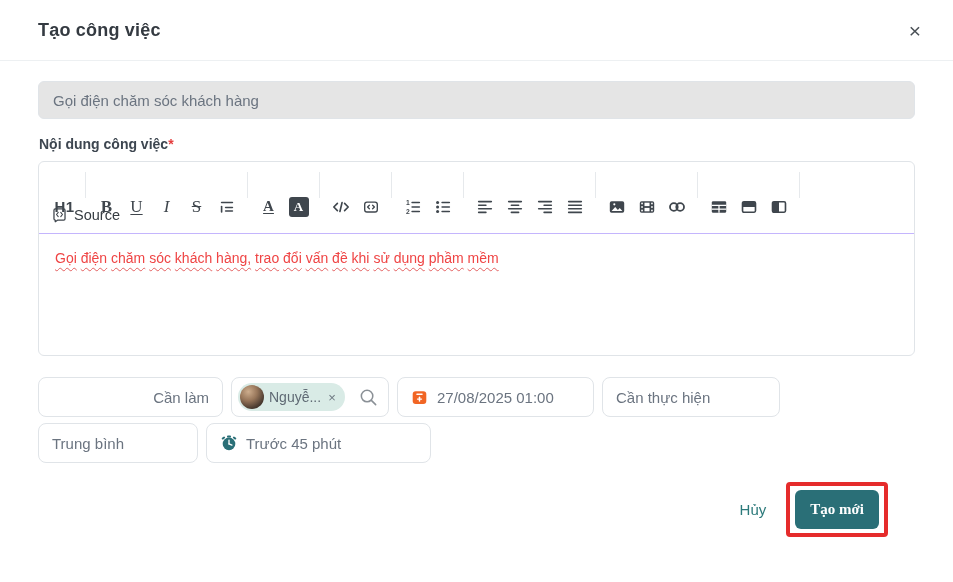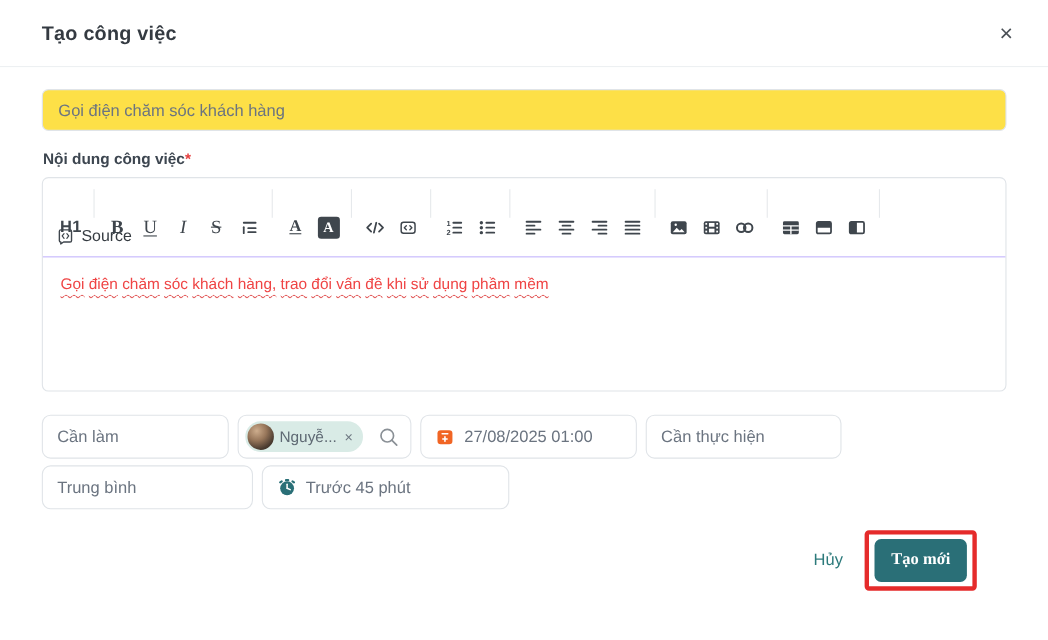--- a/index.html
+++ b/index.html
@@ -21,21 +21,21 @@
   .close-btn { font-size: 21px; color: #4a5056; line-height: 1; cursor: pointer; }
 
   
   .modal-body { padding: 20px 38px 0 38px; }
   .field-label { font-size: 14px; font-weight: 700; color: #3d4650; margin: 0 0 9px 1px; }
   .req { color: #e53e3e; font-weight: 700; }
 
   .text-input {
     height: 38px; border: 1px solid #e0e4e8; border-radius: 6px;
     display: flex; align-items: center; padding: 0 14px;
-    font-size: 15px; color: #6b7480; background: #fde047; margin-bottom: 17px;
+    font-size: 15px; color: #6b7480; background: #e5e5e5; margin-bottom: 17px;
   }
 
   
   .editor { border: 1px solid #e0e4e8; border-radius: 6px; margin-bottom: 21px; }
   .toolbar { display: flex; align-items: center; flex-wrap: wrap; padding: 10px 10px 0 10px; }
   .tgroup { display: flex; align-items: center; gap: 7px; padding: 0 9px; height: 26px; border-right: 1px solid #e6e9ec; }
   .tbtn { min-width: 23px; height: 24px; display: flex; align-items: center; justify-content: center;
           color: #3f464d; font-size: 15px; cursor: pointer; margin-top: 43px; }
   .t-h1 { font-weight: 700; font-size: 15px; letter-spacing: .3px; }
   .t-serif { font-family: "Liberation Serif", serif; font-size: 17px; }
@@ -53,25 +53,25 @@
   .source-row { display: flex; align-items: center; gap: 6px; padding: 8px 12px 10px 12px;
                 border-bottom: 1px solid #c4b5fd; color: #353b41; font-size: 14.5px; cursor: pointer; }
   .editor-content { padding: 14px 16px; min-height: 121px; font-size: 14px; color: #ef4444; line-height: 1.5; }
   .word { text-decoration-line: underline; text-decoration-style: wavy;
           text-decoration-color: #e36060; text-decoration-thickness: 1px; text-underline-offset: 4px; }
 
   
   .frow { display: flex; gap: 8px; margin-bottom: 6px; }
   .fbox { border: 1px solid #e0e4e8; border-radius: 8px; height: 40px; background: #fff;
           display: flex; align-items: center; padding: 0 13px; font-size: 15px; color: #6b7480; }
-  .w-status { width: 170px; }
+  .w-status { width: 185px; justify-content: flex-end; }
   .w-assignee { width: 158px; padding: 0 9px 0 6px; justify-content: space-between; }
   .w-date { width: 197px; gap: 9px; }
   .w-assigntype { width: 178px; }
-  .w-priority { width: 192px; }
+  .w-priority { width: 160px; }
   .w-reminder { width: 225px; gap: 8px; }
 
   .chip { display: flex; align-items: center; gap: 5px; background: #d9ebe6; border-radius: 14px;
           padding: 2px 9px 2px 2px; color: #5f6a74; font-size: 14px; max-width: 116px; }
   .avatar { width: 24px; height: 24px; border-radius: 50%; flex: none;
             background: radial-gradient(circle at 35% 28%, #cdad8d 0%, #97765a 38%, #4a3b30 72%, #2c2520 100%); }
   .chip-name { white-space: nowrap; overflow: hidden; }
   .chip-x { color: #6e7882; font-size: 13px; padding-left: 2px; cursor: pointer; }
 
   

